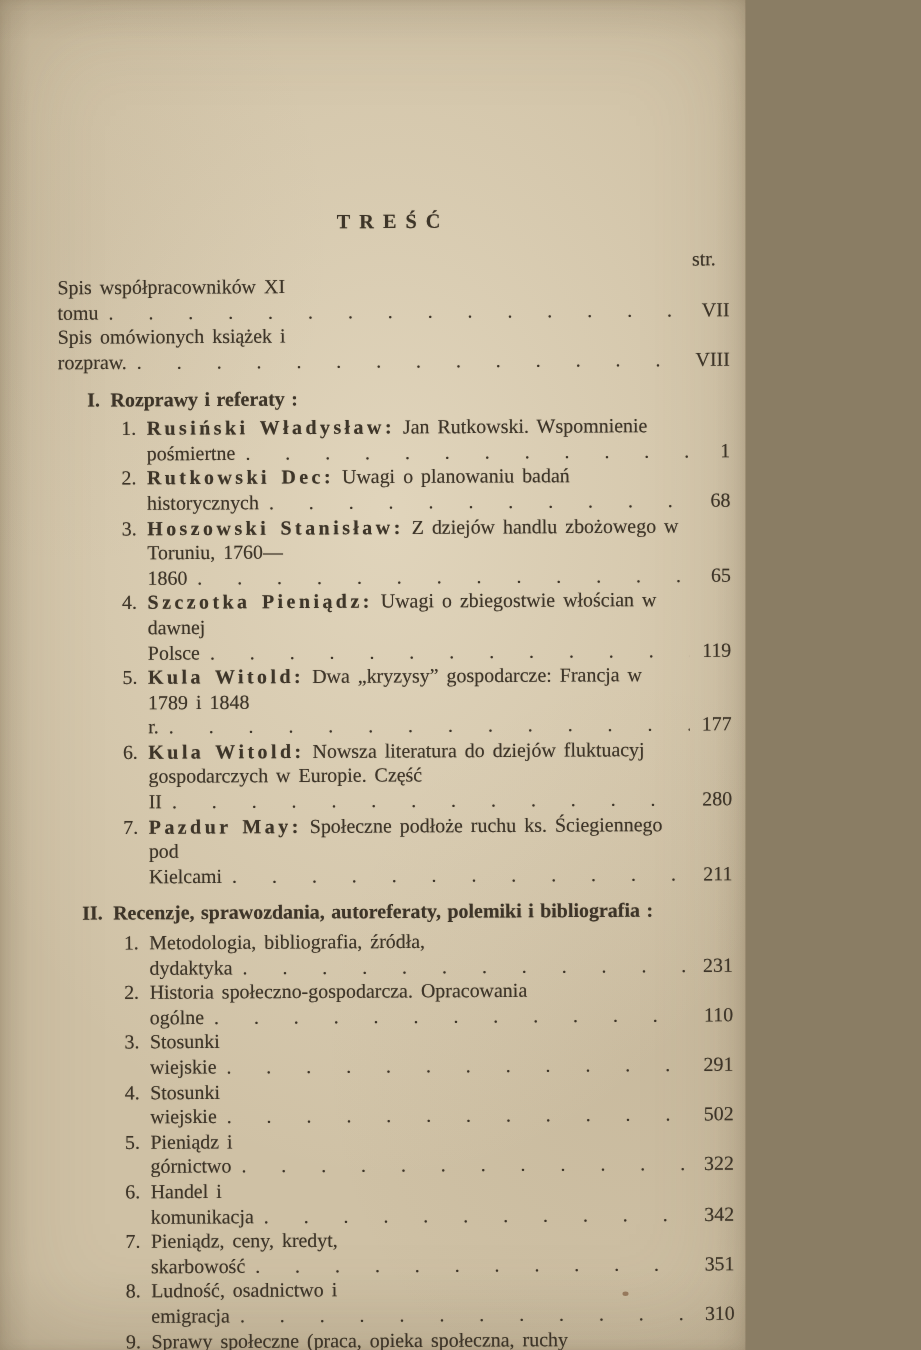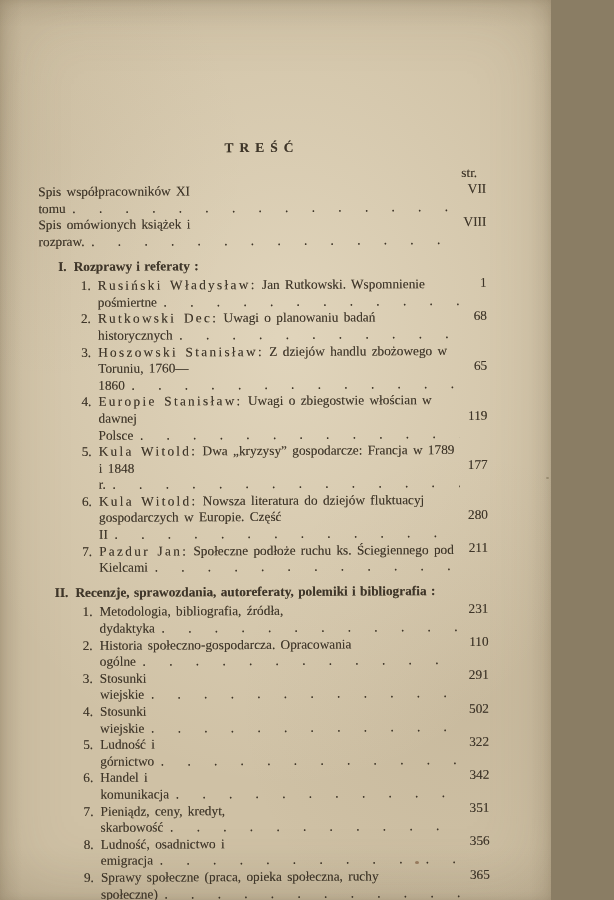--- a/index.html
+++ b/index.html
@@ -2,21 +2,21 @@
 <html><head>
 <meta charset="utf-8">
 <style>
   html,body{margin:0;padding:0;}
   body{
     width:614px;height:900px;overflow:hidden;
     font-family:"Liberation Serif","DejaVu Serif",serif;
     background:#8a7d64;
   }
   .paper{
-    position:relative;width:551px;height:900px;overflow:hidden;
+    position:relative;width:497px;height:900px;overflow:hidden;
     background-color:#cfc1a5;
     background-image:
       radial-gradient(115% 90% at 52% 38%, rgba(242,232,210,0.50) 0%, rgba(242,232,210,0) 55%),
       radial-gradient(60% 40% at 85% 78%, rgba(120,100,70,0.07), transparent 70%),
       radial-gradient(50% 35% at 10% 18%, rgba(120,100,70,0.06), transparent 70%),
       linear-gradient(90deg, rgba(95,80,55,0.14), transparent 4%),
       linear-gradient(270deg, rgba(95,80,55,0.10), transparent 4%),
       linear-gradient(180deg, rgba(95,80,55,0.10), transparent 3%),
       linear-gradient(0deg, rgba(140,128,105,0.12), transparent 6%);
     box-shadow: inset 0 0 70px rgba(100,82,55,0.22), inset 0 0 8px rgba(100,82,55,0.18);
@@ -34,24 +34,24 @@
   }
   .str-row{text-align:right;padding-right:9px;margin-bottom:1px;}
   .row{position:relative;display:flex;word-spacing:2px;}
   .row .numcol{flex:0 0 22px;text-align:right;margin-right:7px;}
   .row .entry{flex:1;overflow:hidden;margin-right:28px;white-space:normal;}
   .row .txt::after{
     content:"\00A0\00A0.\00A0\00A0\00A0\00A0\00A0\00A0\00A0.\00A0\00A0\00A0\00A0\00A0\00A0\00A0.\00A0\00A0\00A0\00A0\00A0\00A0\00A0.\00A0\00A0\00A0\00A0\00A0\00A0\00A0.\00A0\00A0\00A0\00A0\00A0\00A0\00A0.\00A0\00A0\00A0\00A0\00A0\00A0\00A0.\00A0\00A0\00A0\00A0\00A0\00A0\00A0.\00A0\00A0\00A0\00A0\00A0\00A0\00A0.\00A0\00A0\00A0\00A0\00A0\00A0\00A0.\00A0\00A0\00A0\00A0\00A0\00A0\00A0.\00A0\00A0\00A0\00A0\00A0\00A0\00A0.\00A0\00A0\00A0\00A0\00A0\00A0\00A0.\00A0\00A0\00A0\00A0\00A0\00A0\00A0.\00A0\00A0\00A0\00A0\00A0\00A0\00A0.\00A0\00A0\00A0\00A0\00A0\00A0\00A0.";
     word-spacing:0;letter-spacing:0;
   }
   .row .page{
-    position:absolute;right:0;bottom:18px;width:26px;text-align:right;
+    position:absolute;right:0;bottom:0;width:26px;text-align:right;
     background:transparent;
   }
-  .author{letter-spacing:2.3px;}
+  .author{letter-spacing:2.3px;font-weight:bold;}
   .front-block{margin-bottom:2px;}
   .sec-row{display:flex;margin:8px 0 3px 6px;font-weight:bold;word-spacing:1px;}
   .sec-num{flex:0 0 22px;text-align:right;margin-right:7px;}
   .sec-items{margin-left:30px;}
   .speck{position:absolute;border-radius:50%;}
   .speck.s1{left:415px;top:861px;width:4px;height:3px;background:rgba(110,70,40,0.55);}
   .speck.s2{left:546px;top:477px;width:3px;height:2px;background:rgba(100,85,60,0.4);}
 </style>
 </head>
 <body>
@@ -88,36 +88,36 @@
             <span class="entry"><span class="txt"><span class="author">Rutkowski Dec:</span> <span>Uwagi o planowaniu badań historycznych</span></span></span>
             <span class="page">68</span>
           </div>
           <div class="row">
             <span class="numcol">3.</span>
             <span class="entry"><span class="txt"><span class="author">Hoszowski Stanisław:</span> <span>Z dziejów handlu zbożowego w Toruniu, 1760—1860</span></span></span>
             <span class="page">65</span>
           </div>
           <div class="row">
             <span class="numcol">4.</span>
-            <span class="entry"><span class="txt"><span class="author">Europie Stanisław:</span> <span>Uwagi o zbiegostwie włościan w dawnej Polsce</span></span></span>
+            <span class="entry"><span class="txt"><span class="author">Szczotka Pieniądz:</span> <span>Uwagi o zbiegostwie włościan w dawnej Polsce</span></span></span>
             <span class="page">119</span>
           </div>
           <div class="row">
             <span class="numcol">5.</span>
             <span class="entry"><span class="txt"><span class="author">Kula Witold:</span> <span>Dwa „kryzysy” gospodarcze: Francja w 1789 i 1848 r.</span></span></span>
             <span class="page">177</span>
           </div>
           <div class="row">
             <span class="numcol">6.</span>
             <span class="entry"><span class="txt"><span class="author">Kula Witold:</span> <span>Nowsza literatura do dziejów fluktuacyj gospodarczych w Europie. Część II</span></span></span>
             <span class="page">280</span>
           </div>
           <div class="row">
             <span class="numcol">7.</span>
-            <span class="entry"><span class="txt"><span class="author">Pazdur Jan:</span> <span>Społeczne podłoże ruchu ks. Ściegiennego pod Kielcami</span></span></span>
+            <span class="entry"><span class="txt"><span class="author">Pazdur May:</span> <span>Społeczne podłoże ruchu ks. Ściegiennego pod Kielcami</span></span></span>
             <span class="page">211</span>
           </div>
         </div>
         <div class="sec-row">
           <span class="sec-num">II.</span>
           <span class="sec-title">Recenzje, sprawozdania, autoreferaty, polemiki i bibliografia :</span>
         </div>
         <div class="sec-items">
           <div class="row">
             <span class="numcol">1.</span>
@@ -134,37 +134,37 @@
             <span class="entry"><span class="txt"><span>Stosunki wiejskie</span></span></span>
             <span class="page">291</span>
           </div>
           <div class="row">
             <span class="numcol">4.</span>
             <span class="entry"><span class="txt"><span>Stosunki wiejskie</span></span></span>
             <span class="page">502</span>
           </div>
           <div class="row">
             <span class="numcol">5.</span>
-            <span class="entry"><span class="txt"><span>Ludność i górnictwo</span></span></span>
+            <span class="entry"><span class="txt"><span>Pieniądz i górnictwo</span></span></span>
             <span class="page">322</span>
           </div>
           <div class="row">
             <span class="numcol">6.</span>
             <span class="entry"><span class="txt"><span>Handel i komunikacja</span></span></span>
             <span class="page">342</span>
           </div>
           <div class="row">
             <span class="numcol">7.</span>
             <span class="entry"><span class="txt"><span>Pieniądz, ceny, kredyt, skarbowość</span></span></span>
             <span class="page">351</span>
           </div>
           <div class="row">
             <span class="numcol">8.</span>
             <span class="entry"><span class="txt"><span>Ludność, osadnictwo i emigracja</span></span></span>
-            <span class="page">356</span>
+            <span class="page">310</span>
           </div>
           <div class="row">
             <span class="numcol">9.</span>
             <span class="entry"><span class="txt"><span>Sprawy społeczne (praca, opieka społeczna, ruchy społeczne)</span></span></span>
             <span class="page">365</span>
           </div>
         </div>
       </div>
   </div>
 </div>

